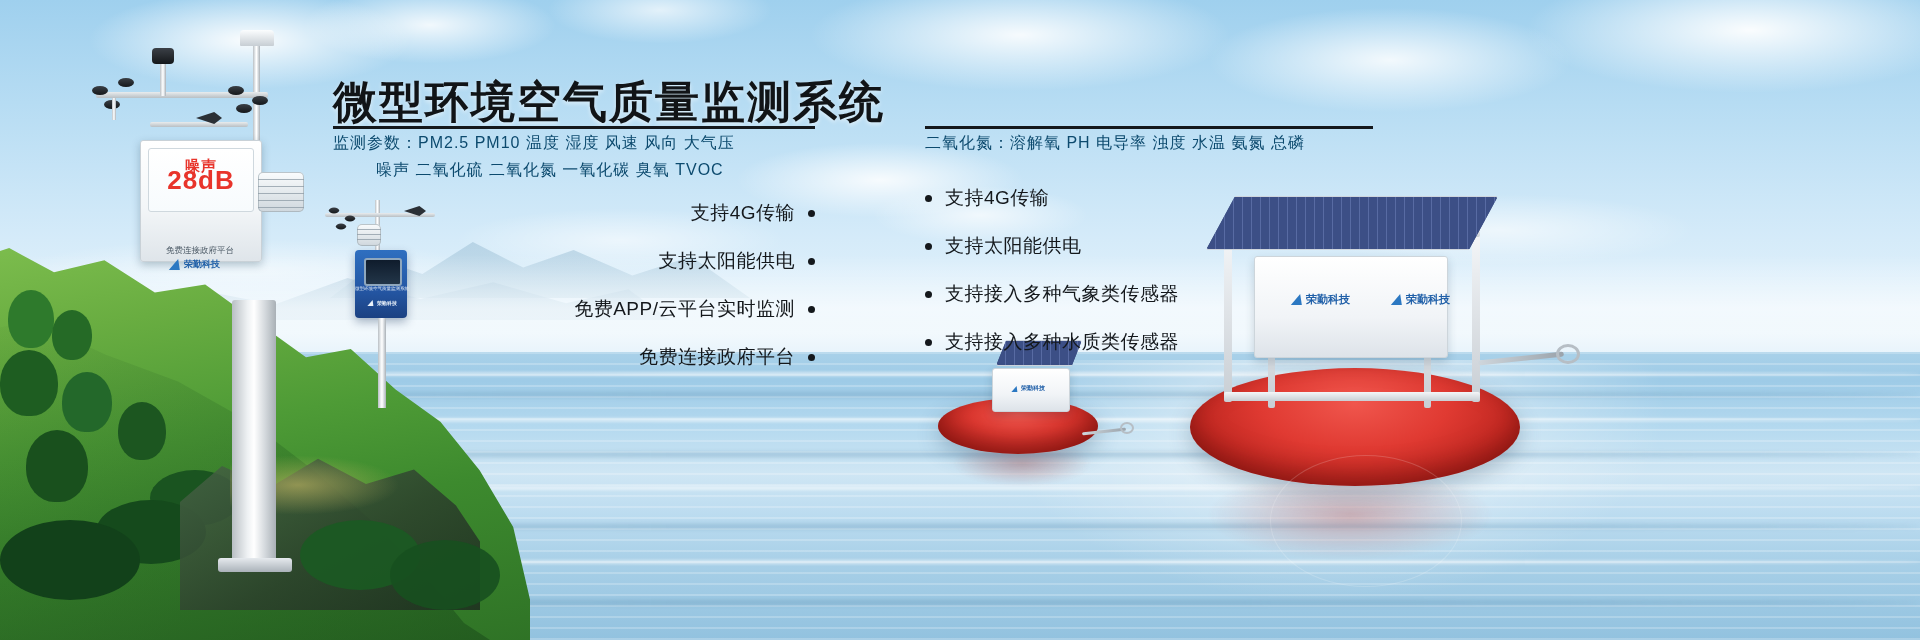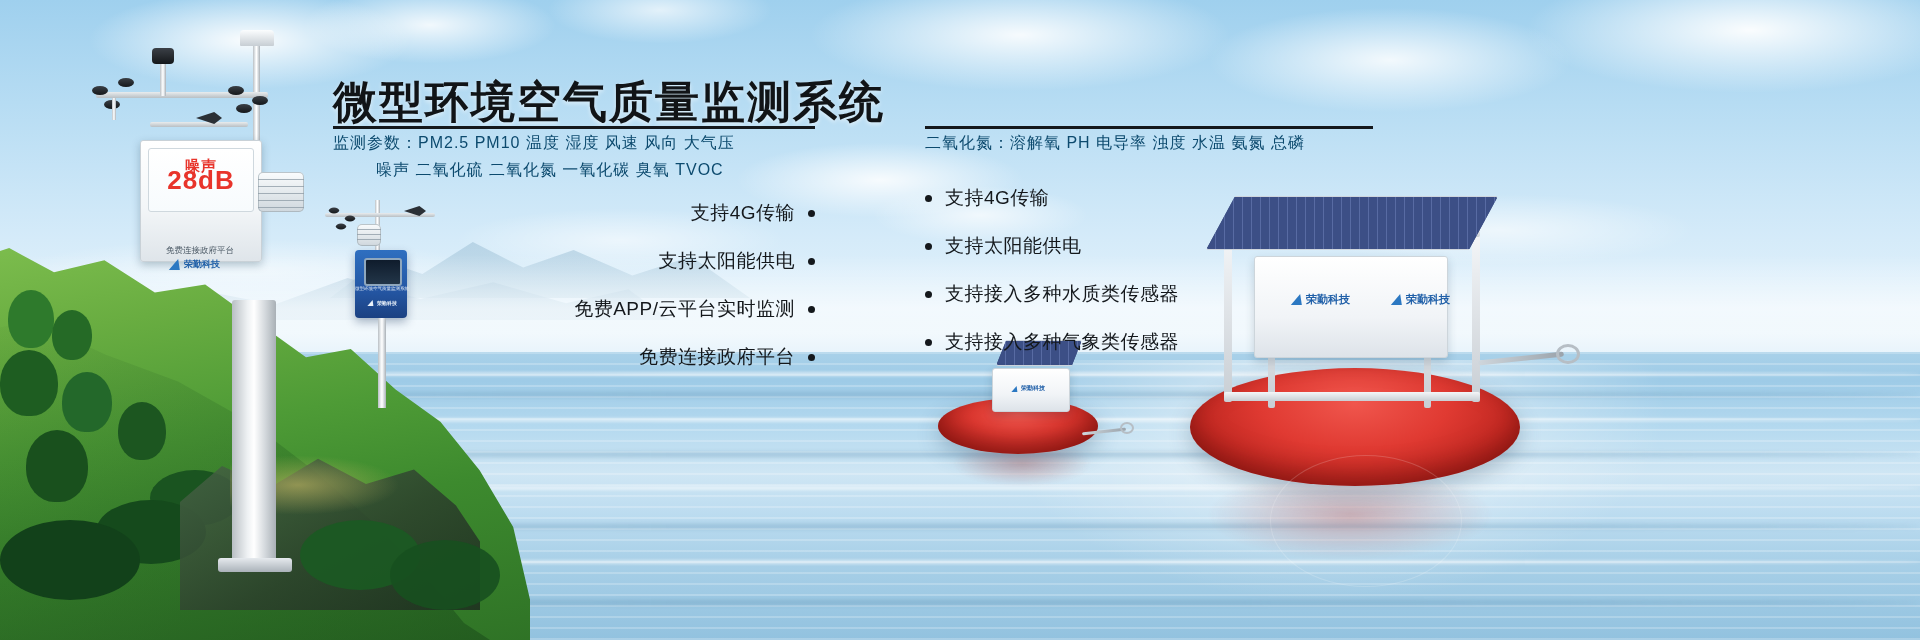--- a/index.html
+++ b/index.html
@@ -280,21 +280,21 @@
     <div class="bullet">
       <span class="dot"></span>
       <span>支持4G传输</span>
     </div>
     <div class="bullet">
       <span class="dot"></span>
       <span>支持太阳能供电</span>
     </div>
     <div class="bullet">
       <span class="dot"></span>
+      <span>支持接入多种气象类传感器</span>
+    </div>
+    <div class="bullet">
+      <span class="dot"></span>
       <span>支持接入多种水质类传感器</span>
     </div>
-    <div class="bullet">
-      <span class="dot"></span>
-      <span>支持接入多种气象类传感器</span>
-    </div>
   </div>
 
 </div>
 
 </body></html>

